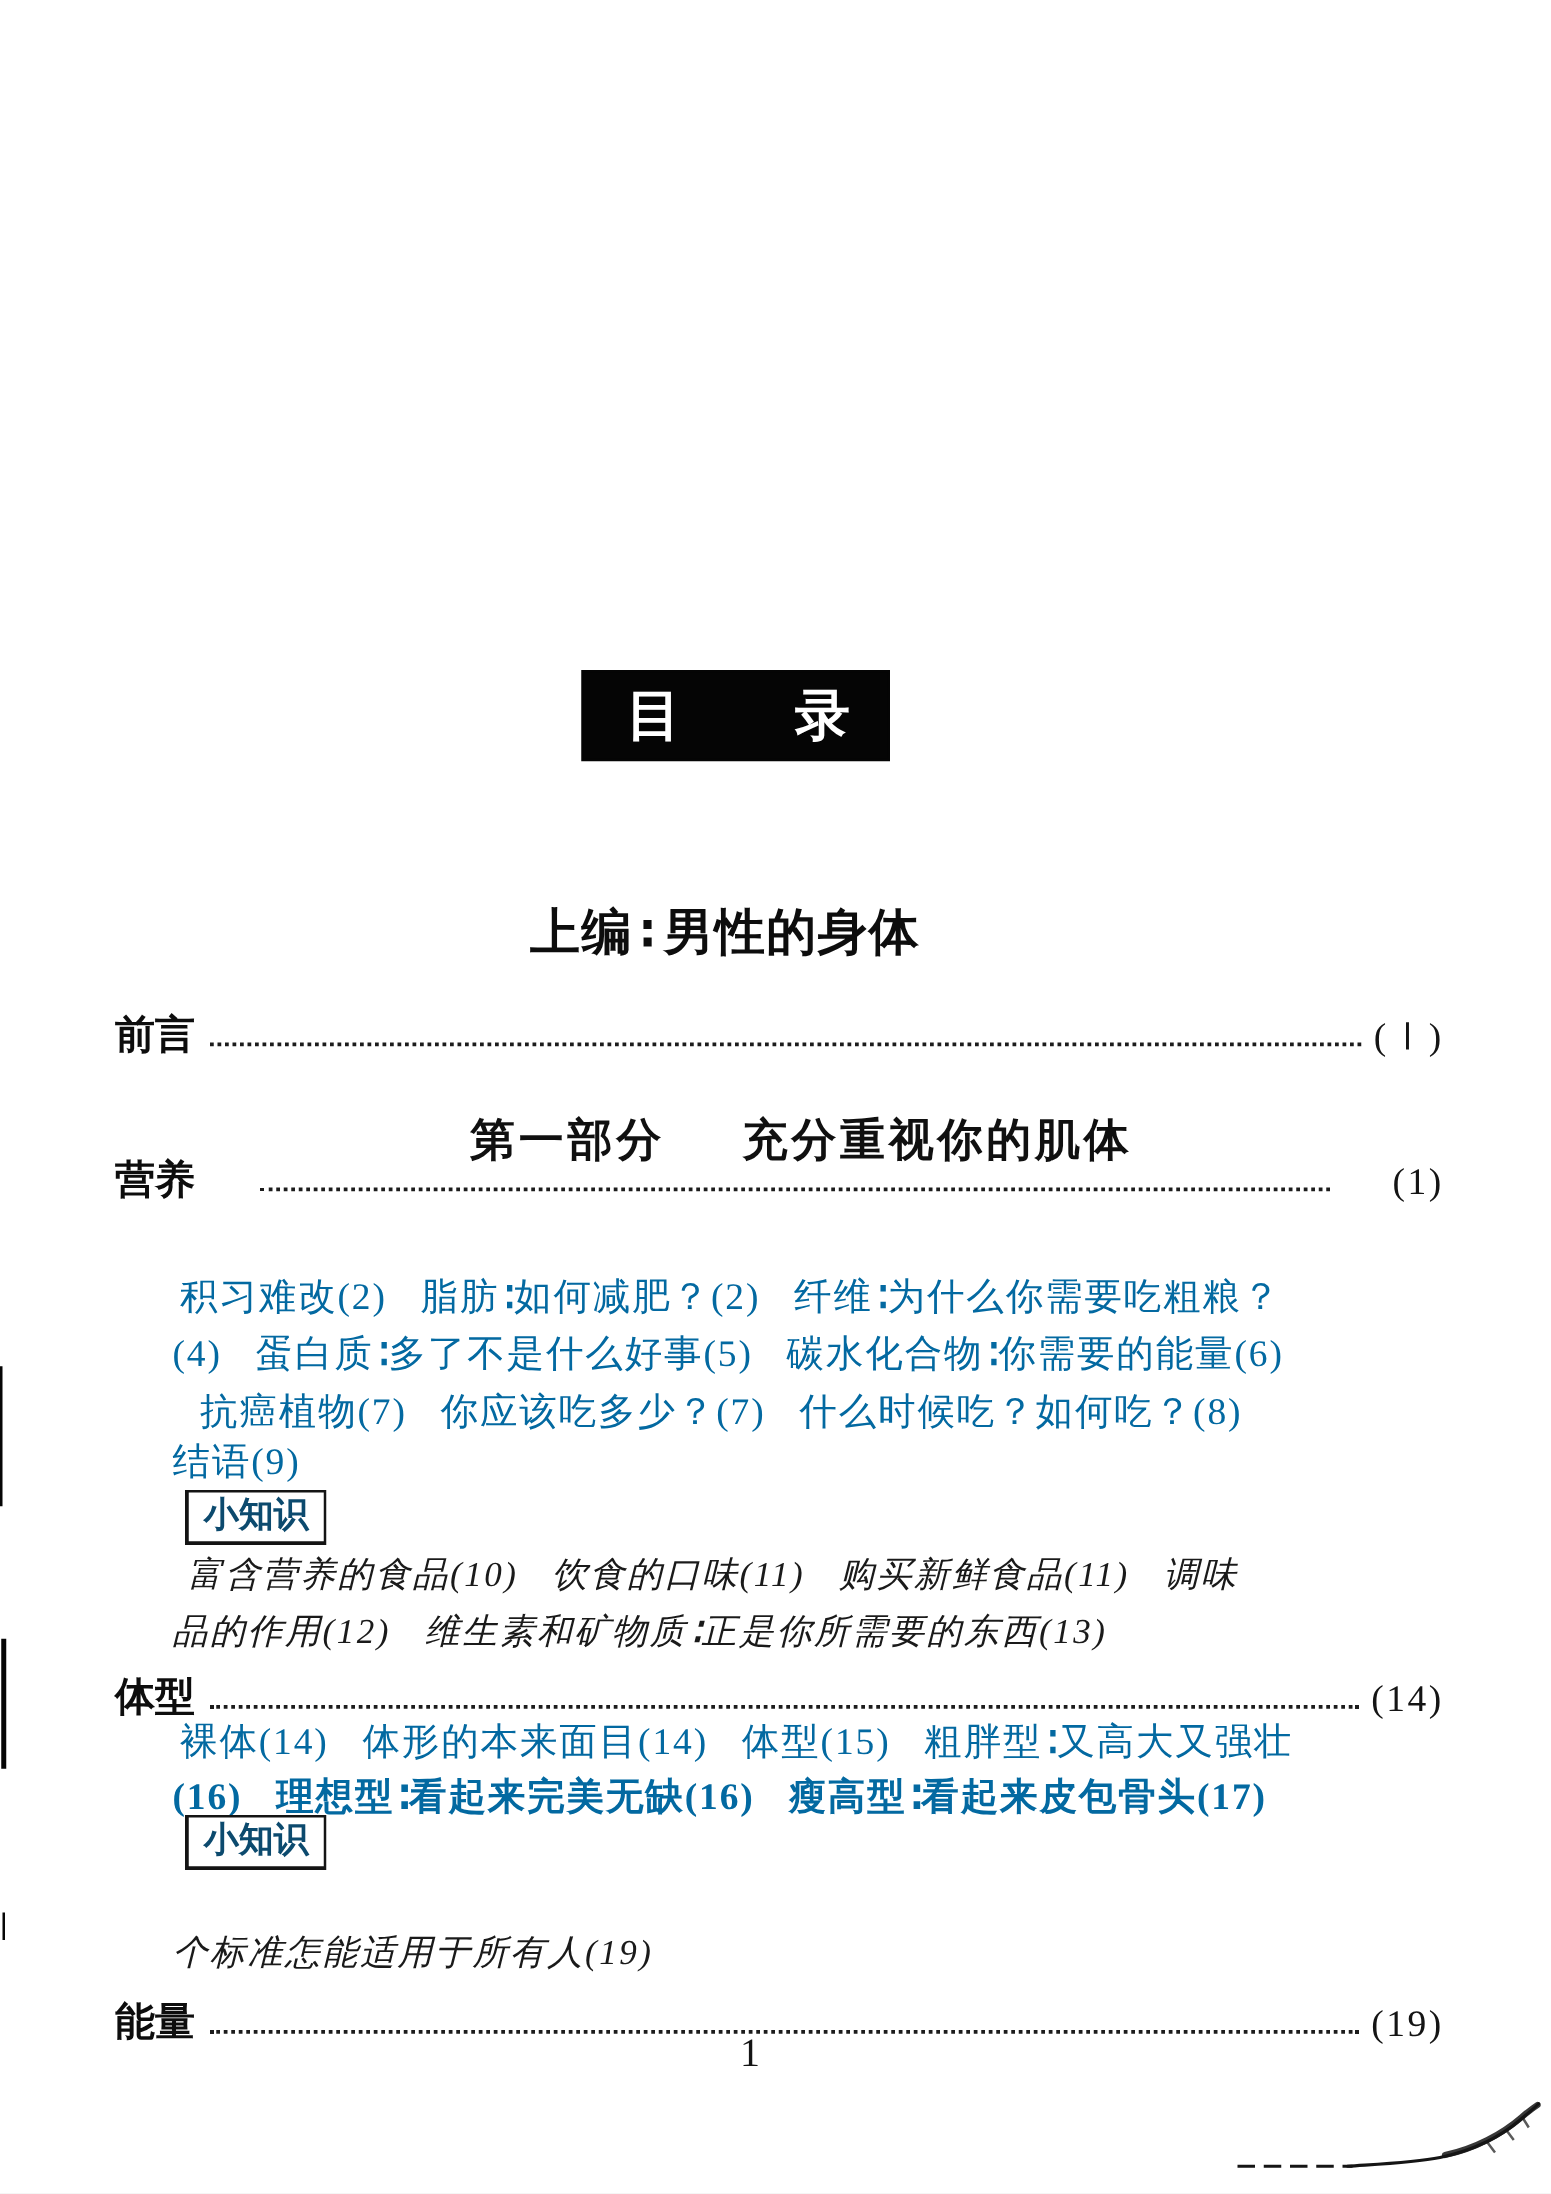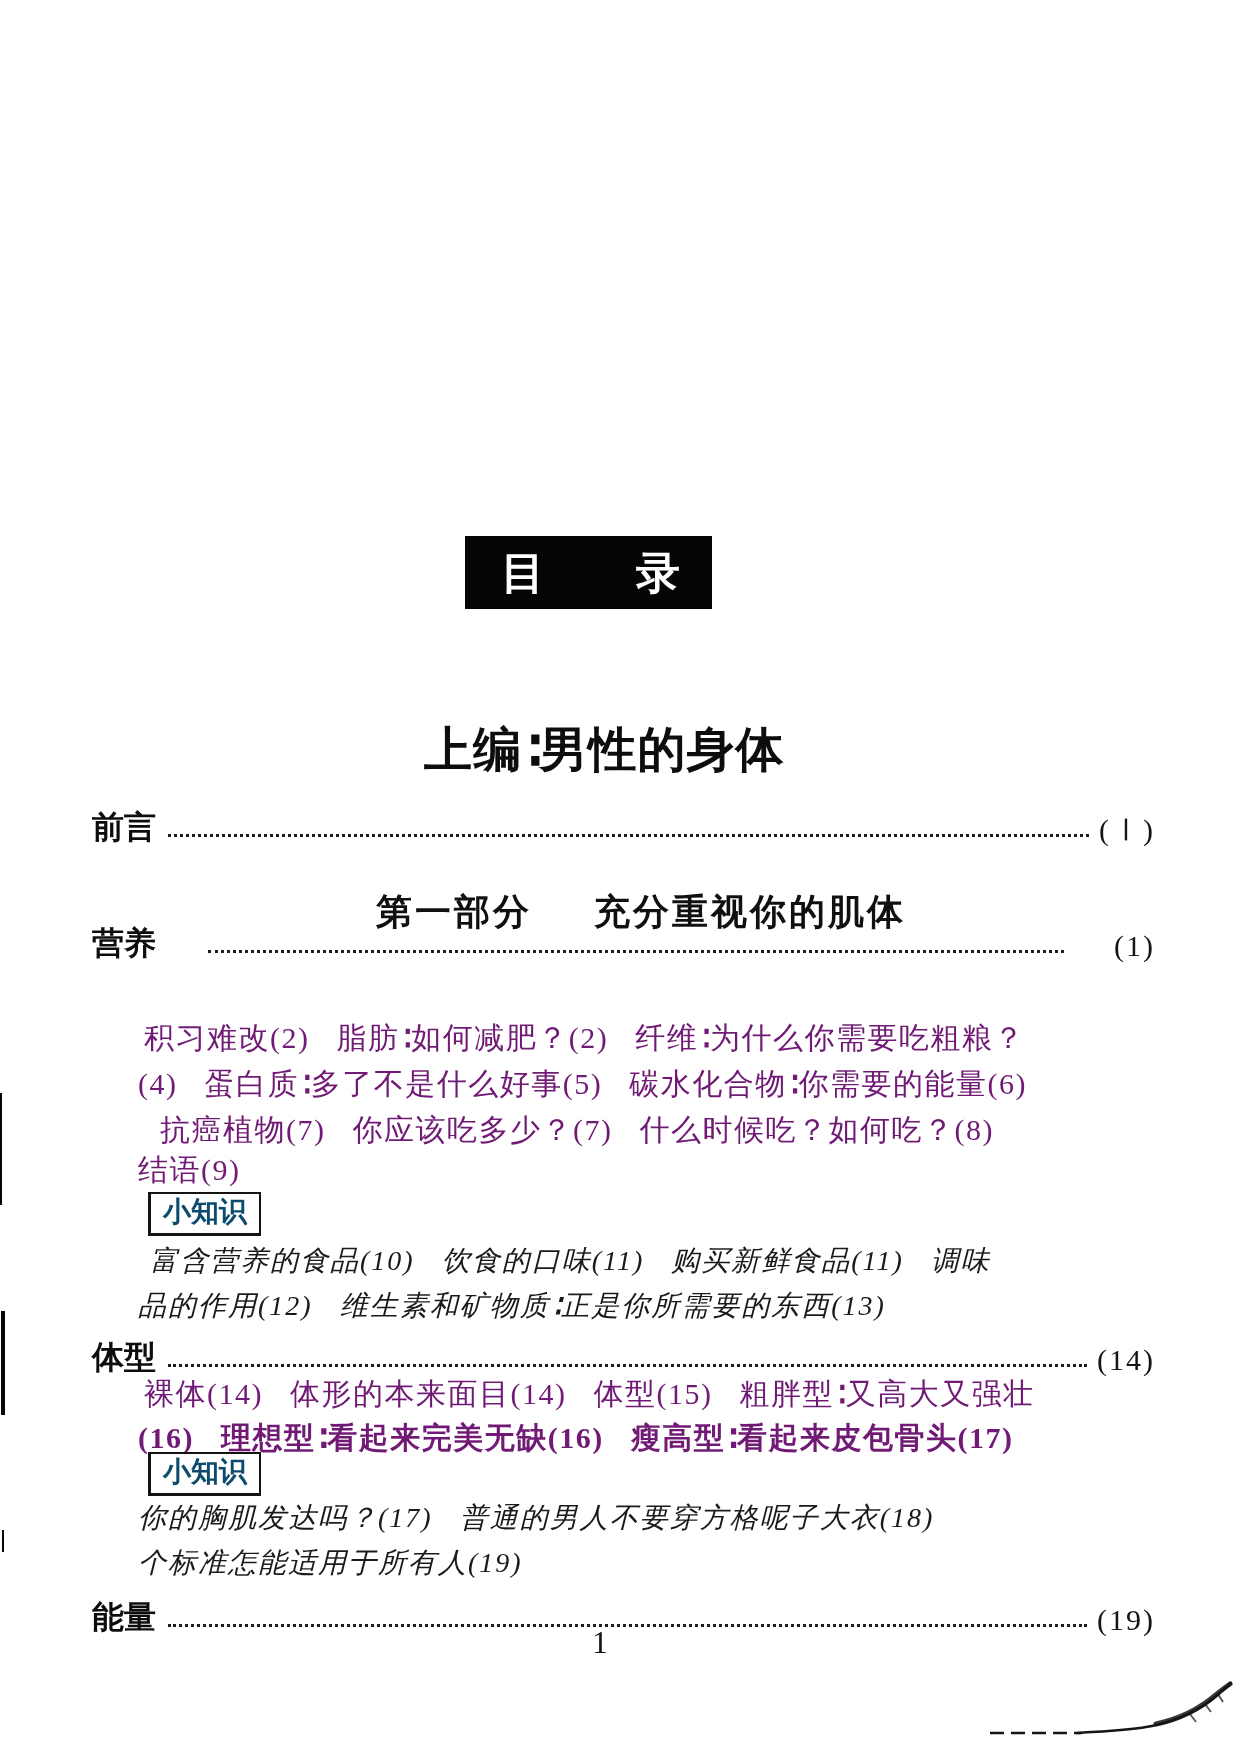--- a/index.html
+++ b/index.html
@@ -15,22 +15,22 @@
     align-items:center; padding:0 30px 0 34px; box-sizing:border-box;
     box-shadow:0 0 0 2px #050505;
   }
   .title-char {
     color:#ffffff; font-size:44px; line-height:1;
     font-family:"DejaVu Sans", sans-serif; font-weight:bold;
   }
   
   .part-heading {
     position:absolute; left:424px; top:718px;
-    font-family:Liberation Sans, sans-serif; font-weight:900;
-    font-size:48px; letter-spacing:1px; white-space:pre; color:#0d0d0d;
+    font-family:Liberation Mono, monospace; font-weight:900;
+    font-size:40px; letter-spacing:1px; white-space:pre; color:#0d0d0d;
   }
   
   .section-heading {
     position:absolute; left:0; top:888px; width:1202px; text-align:center;
     font-family:"DejaVu Sans", sans-serif; font-weight:bold;
     font-size:36px; letter-spacing:3px; white-space:pre; color:#101010;padding-left:40px;
   }
   
   .toc-row {
     position:absolute; left:92px; width:1063px; height:46px;
@@ -44,21 +44,21 @@
     flex:1 1 auto; height:0; border-bottom:3px dotted #1c1c1c;
     margin:0 10px 9px 12px;
   }
   .pageref {
     font-size:30px; line-height:1.1; white-space:pre;
     letter-spacing:2px; color:#141414;
   }
   
   .sub-line {
     position:absolute; font-size:30px; line-height:1.2;
-    letter-spacing:1.5px; white-space:pre; color:#701a75;
+    letter-spacing:1.5px; white-space:pre; color:#0369a1;
   }
   
   .tip-box {
     position:absolute; left:148px; border:2px solid #141414;
     border-left-width:3px; border-bottom-width:3px;
     padding:3px 12px 5px 12px;
     font-family:"DejaVu Sans", sans-serif; font-weight:bold;
     font-size:28px; line-height:1.1; color:#0c4a6e; background:#fff;
   }
   
@@ -123,21 +123,20 @@
     <span class="toc-label">体型</span>
     <span class="leader"></span>
     <span class="pageref">(14)</span>
   </div>
 
   <div class="sub-line" style="left:144px; top:1376px;">裸体(14)   体形的本来面目(14)   体型(15)   粗胖型∶又高大又强壮</div>
   <div class="sub-line" style="left:138px; top:1420px;font-weight:bold;">(16)   理想型∶看起来完美无缺(16)   瘦高型∶看起来皮包骨头(17)</div>
 
   <div class="tip-box" style="top:1452px;">小知识</div>
 
-  <div class="tip-line" style="left:138px; top:1500px;">你的胸肌发达吗？(17)   普通的男人不要穿方格呢子大衣(18)</div>
   <div class="tip-line" style="left:138px; top:1545px;">个标准怎能适用于所有人(19)</div>
 
   <div class="toc-row" style="top:1590px;">
     <span class="toc-label">能量</span>
     <span class="leader"></span>
     <span class="pageref">(19)</span>
   </div>
 
   <div class="page-number">1</div>
 

